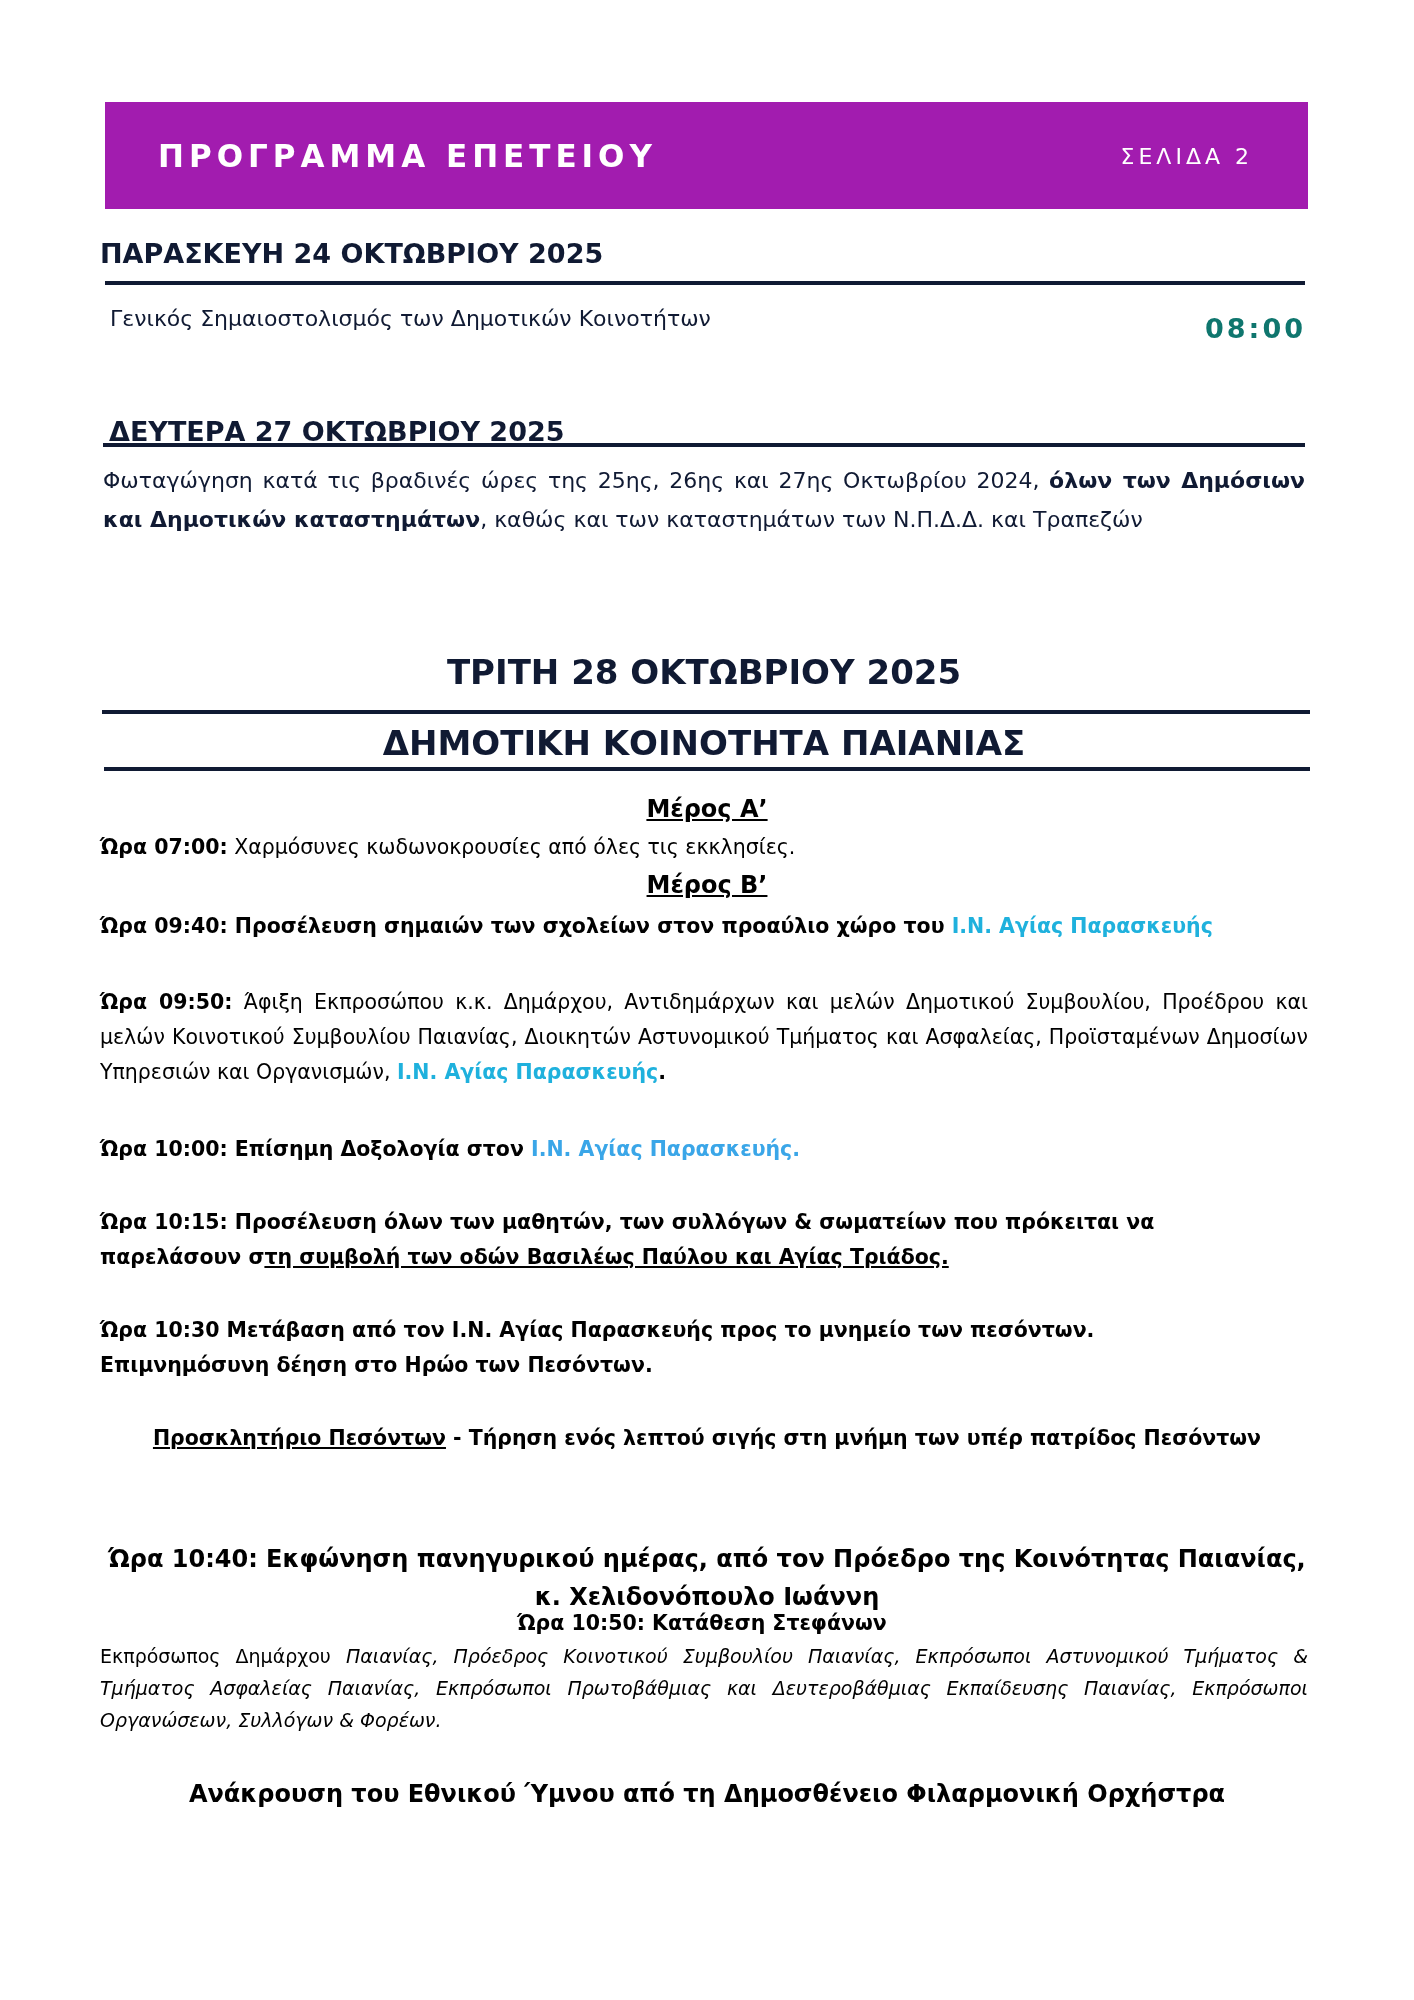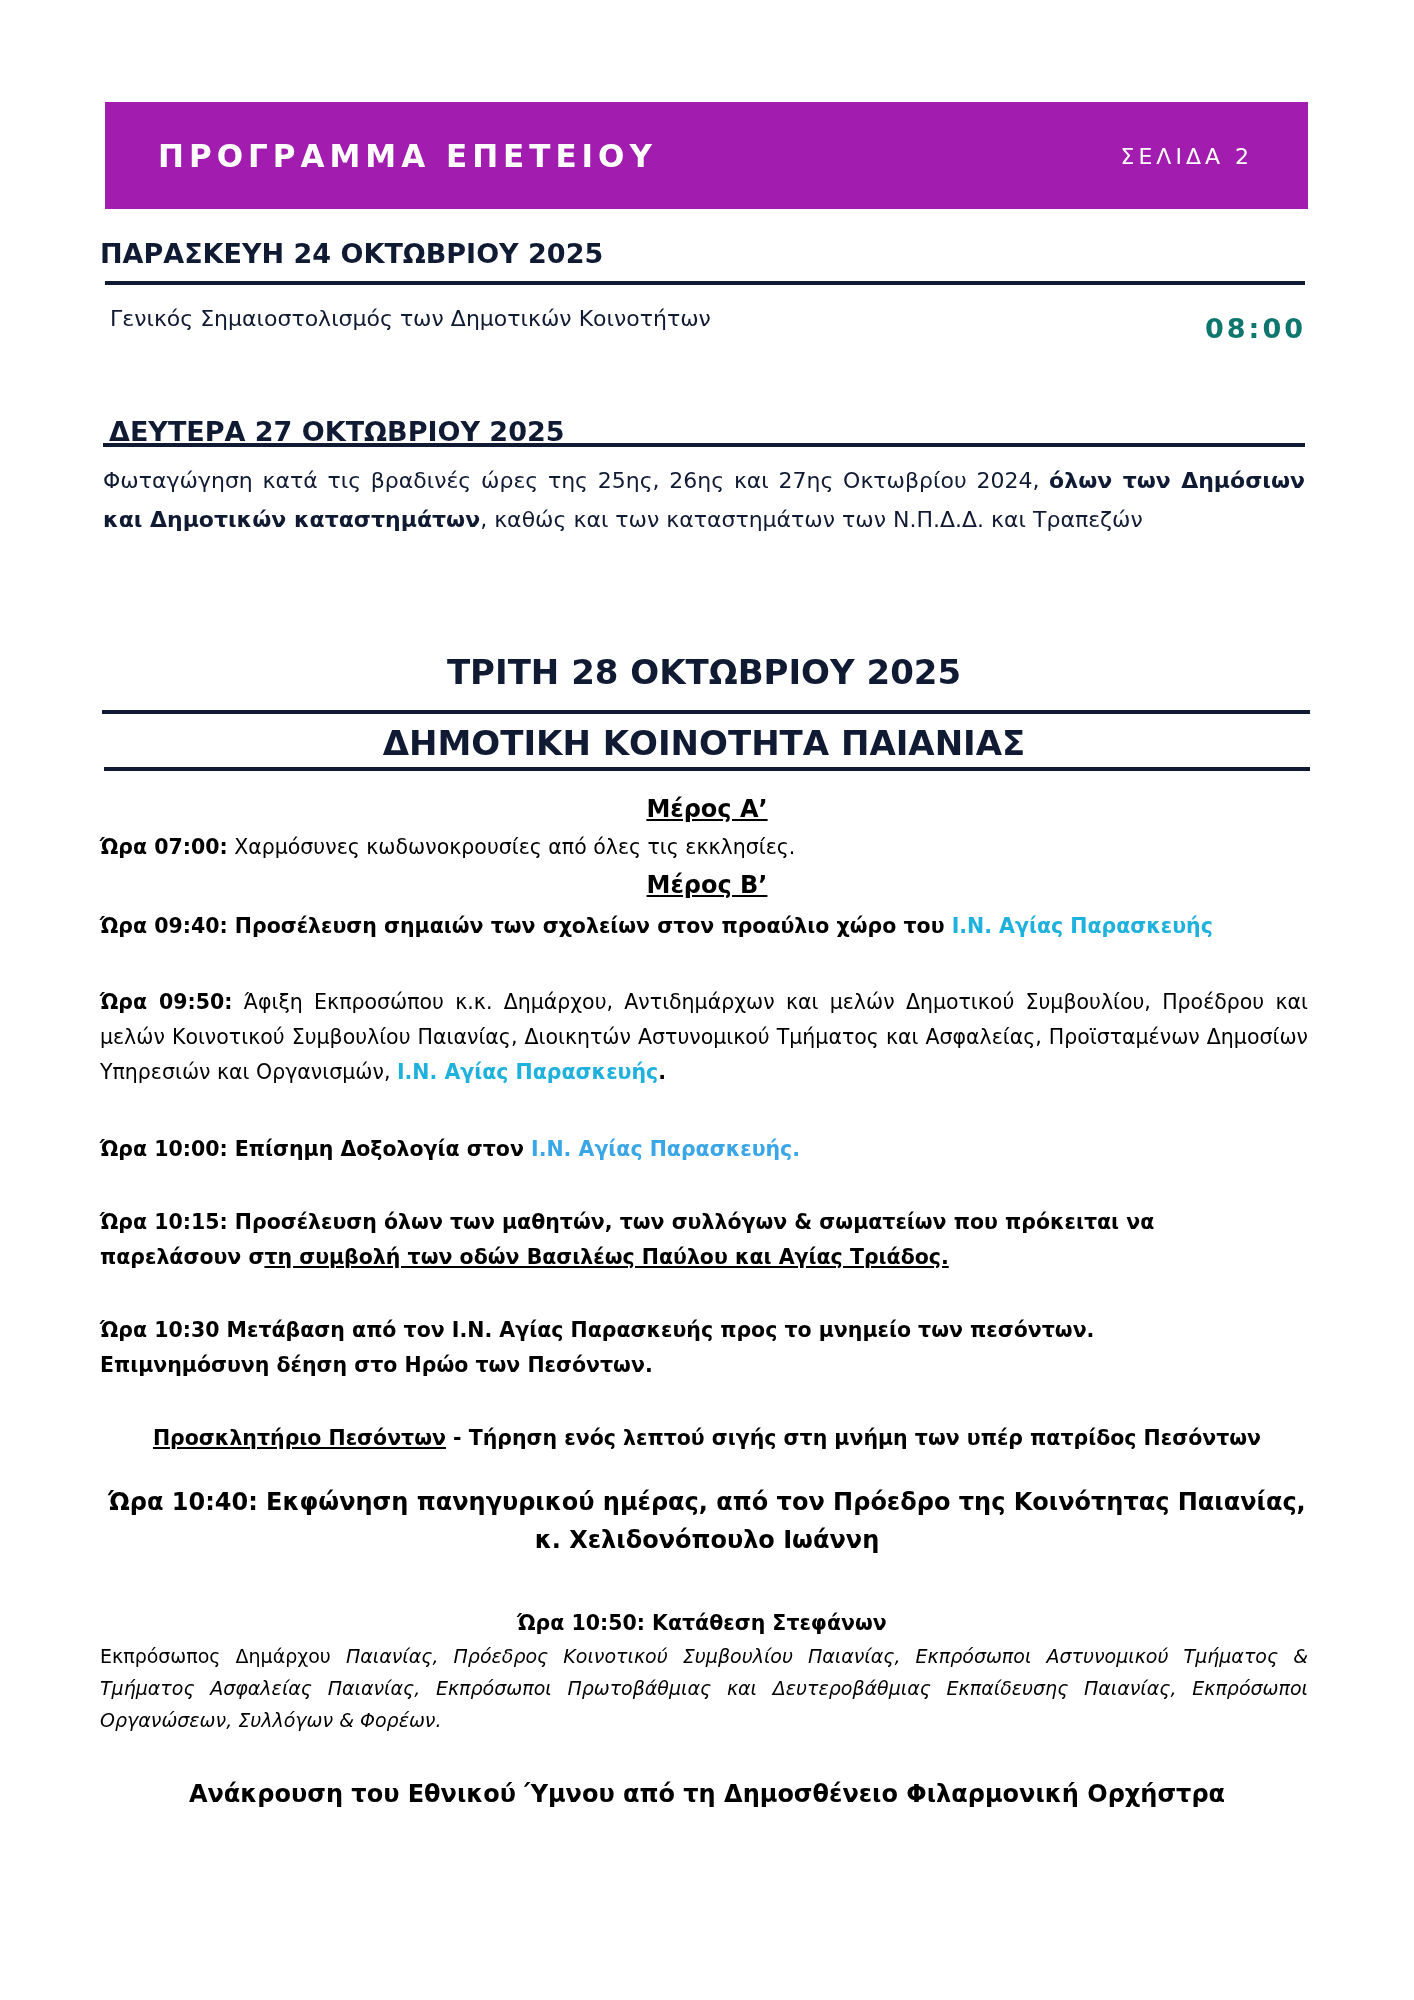--- a/index.html
+++ b/index.html
@@ -73,21 +73,21 @@
 
 <div class="abs b nowrap" style="left:100px; top:1313px; font-size:20.5px; line-height:35px;">
   <div>Ώρα 10:30 Μετάβαση από τον Ι.Ν. Αγίας Παρασκευής προς το μνημείο των πεσόντων.</div>
   <div>Επιμνημόσυνη δέηση στο Ηρώο των Πεσόντων.</div>
 </div>
 
 <div class="abs b center nowrap" style="left:100px; width:1214px; top:1426px; font-size:20.5px;">
   <span class="u">Προσκλητήριο Πεσόντων</span><span> - Τήρηση ενός λεπτού σιγής στη μνήμη των υπέρ πατρίδος Πεσόντων</span>
 </div>
 
-<div class="abs b center nowrap" style="left:100px; width:1214px; top:1483px; font-size:24px; line-height:38px;">
+<div class="abs b center nowrap" style="left:100px; width:1214px; top:1540px; font-size:24px; line-height:38px;">
   <div>Ώρα 10:40: Εκφώνηση πανηγυρικού ημέρας, από τον Πρόεδρο της Κοινότητας Παιανίας,</div>
   <div>κ. Χελιδονόπουλο Ιωάννη</div>
 </div>
 
 <div class="abs b center nowrap" style="left:100px; width:1204px; top:1611px; font-size:20.5px;">Ώρα 10:50: Κατάθεση Στεφάνων</div>
 <div class="abs p" style="top:1640px; font-size:19px; line-height:32px;">
   <span>Εκπρόσωπος Δημάρχου </span><span class="i">Παιανίας, Πρόεδρος Κοινοτικού Συμβουλίου Παιανίας,  Εκπρόσωποι Αστυνομικού Τμήματος &amp; Τμήματος Ασφαλείας Παιανίας, Εκπρόσωποι Πρωτοβάθμιας και Δευτεροβάθμιας Εκπαίδευσης Παιανίας, Εκπρόσωποι Οργανώσεων, Συλλόγων &amp; Φορέων.</span>
 </div>
 
 <div class="abs b center nowrap" style="left:100px; width:1214px; top:1780px; font-size:24px;">Ανάκρουση του Εθνικού Ύμνου από τη Δημοσθένειο Φιλαρμονική Ορχήστρα</div>

